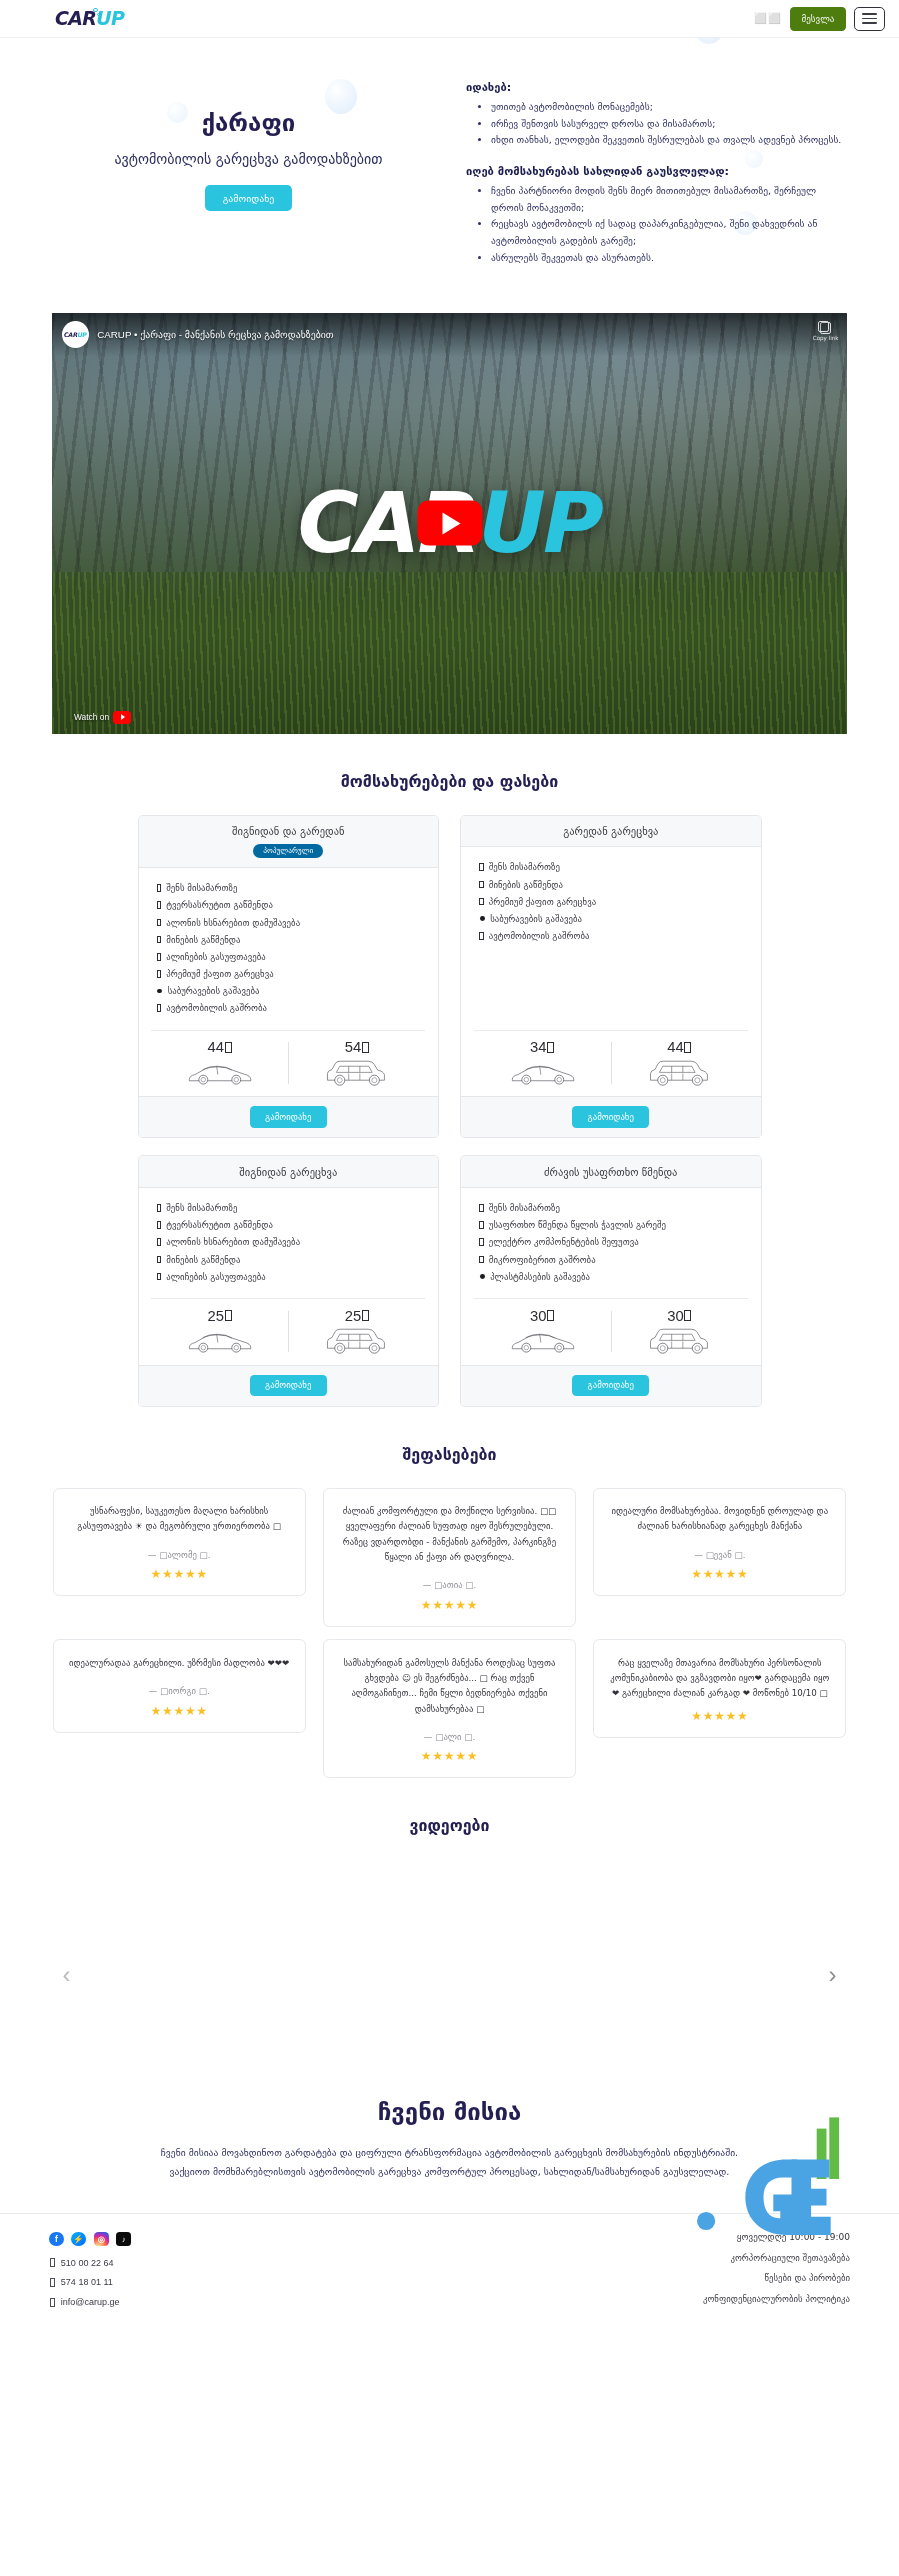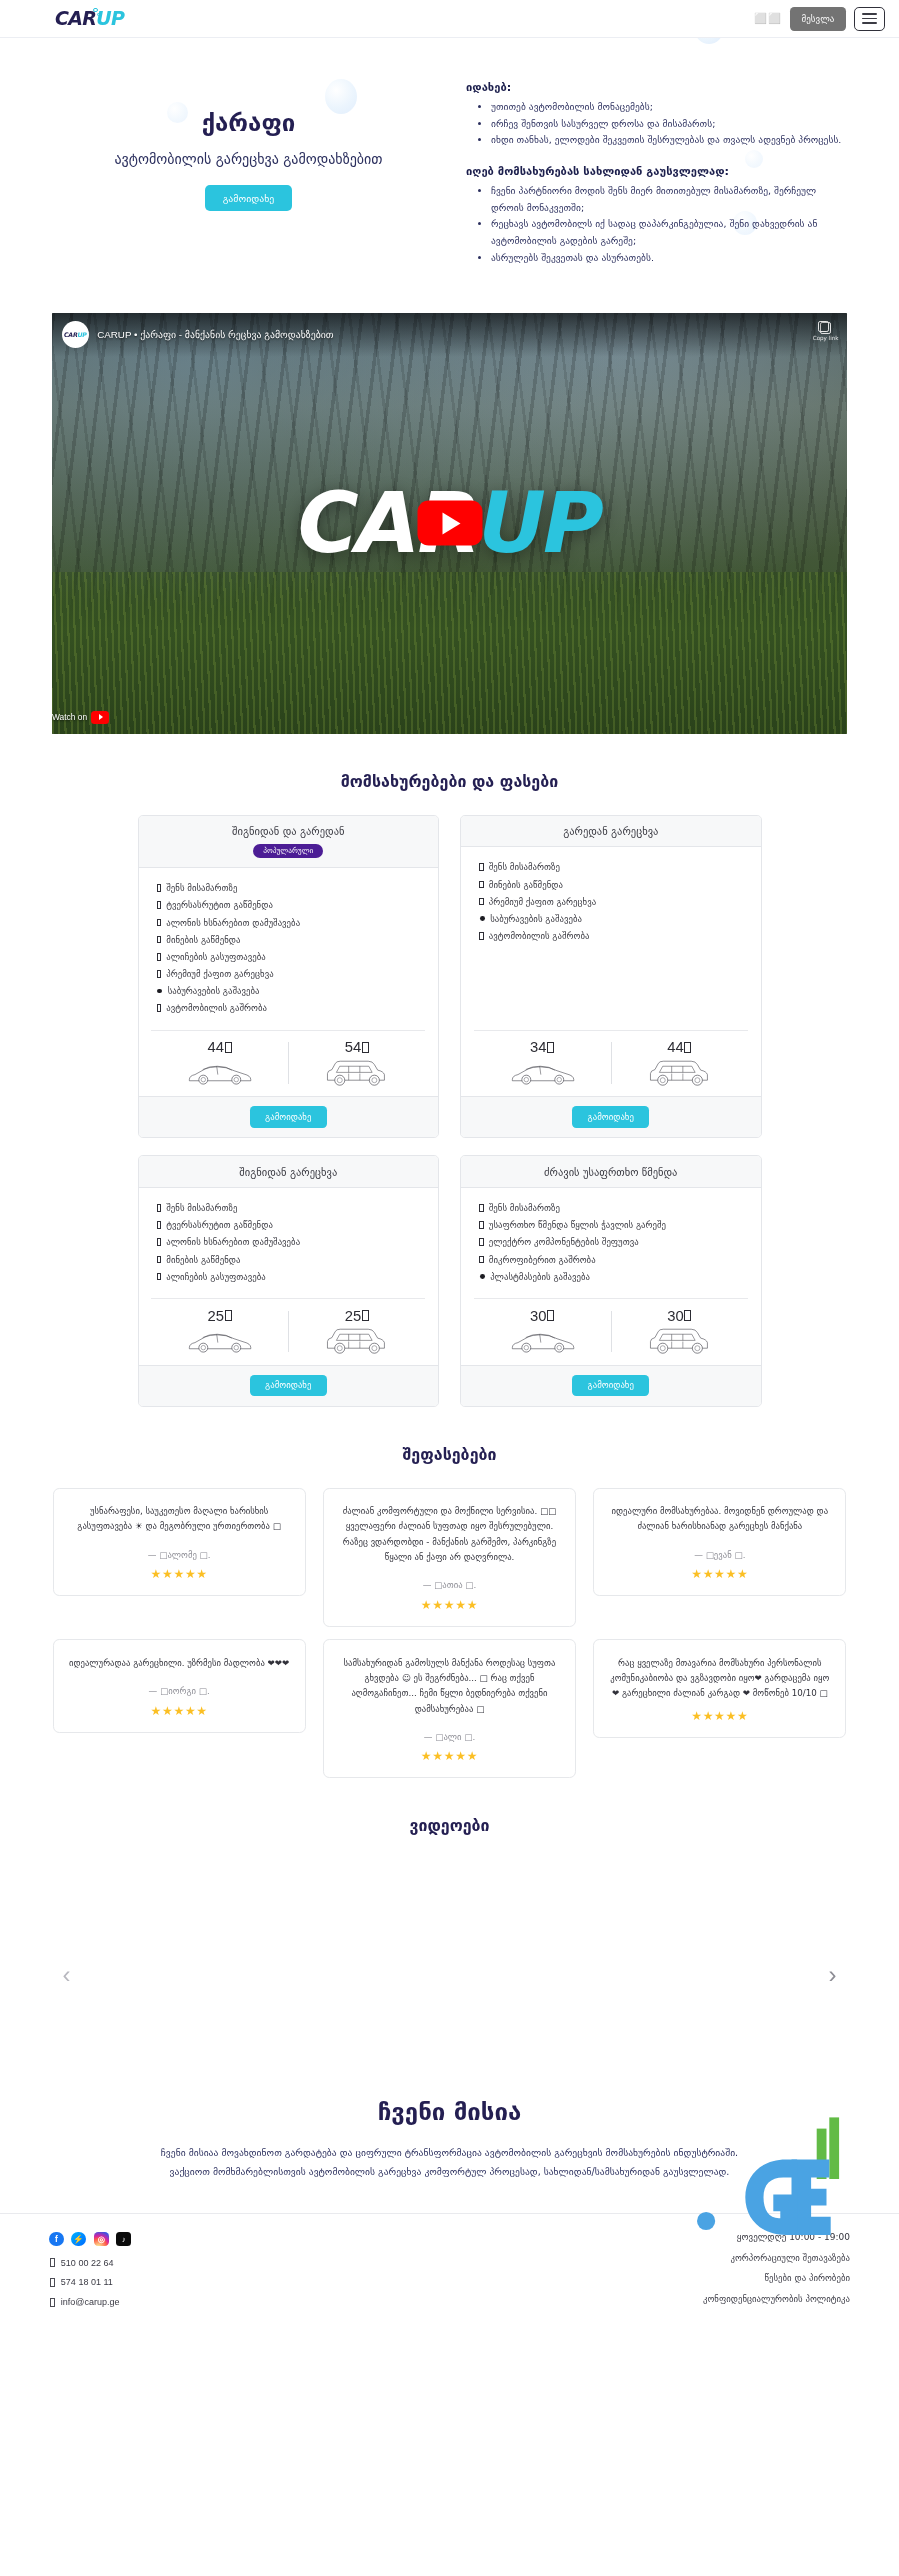--- a/index.html
+++ b/index.html
@@ -48,21 +48,21 @@
     border: 1.1px solid #2bc4de;
     border-radius: 50%;
     background: transparent;
   }
   .logo .bubbles i.b1 { width: 4.2px; height: 4.2px; left: -2.8px; top: -10.5px; }
   .logo .bubbles i.b2 { width: 2.8px; height: 2.8px; left: 0.7px; top: -5.6px; }
 
   .header-right { display: flex; align-items: center; gap: 7.7px; }
   .lang-flags { font-size: 10.5px; letter-spacing: 0.7px; color: #3b3b3b; }
   .btn-login {
-    background: #737373;
+    background: #4d7c0f;
     color: #fff;
     border: none;
     border-radius: 4.2px;
     padding: 7px 12px;
     font-size: 9px;
     font-family: inherit;
     cursor: pointer;
   }
   .btn-burger {
     width: 31px; height: 24px;
@@ -238,21 +238,21 @@
     z-index: 6; cursor: pointer;
   }
   .yt-play::after {
     content: ""; width: 0; height: 0;
     border-left: 18px solid #fff;
     border-top: 11.2px solid transparent;
     border-bottom: 11.2px solid transparent;
     margin-left: 4.2px;
   }
   .yt-watch {
-    position: absolute; left: 0; bottom: 9.8px;
+    position: absolute; left: 22px; bottom: 9.8px;
     display: flex; align-items: center; gap: 4.2px;
     color: #fff; font-size: 8.4px; z-index: 6;
     font-family: "Liberation Sans", sans-serif;
     text-shadow: 0 0.7px 2.1px rgba(0,0,0,.7);
   }
   .yt-watch .ytmark {
     width: 18px; height: 12.6px; background: #ff0000; border-radius: 3.5px;
     display:flex; align-items:center; justify-content:center;
   }
   .yt-watch .ytmark::after{
@@ -289,21 +289,21 @@
   .svc-head {
     background: #f7f8f9;
     border-bottom: 0.7px solid #e4e6ea;
     text-align: center;
     padding: 9.8px 7px 9px;
   }
   .svc-head h4 { font-size: 10.5px; font-weight: 400; color: #3a3a42; }
   .badge-popular {
     display: inline-block;
     margin-top: 6.3px;
-    background: #4c1d95;
+    background: #0369a1;
     color: #fff;
     font-size: 7.4px;
     border-radius: 7.7px;
     padding: 2.8px 9.8px;
   }
   .svc-body { padding: 12px 18px 4.2px 18px; flex: 1; }
   .feat {
     display: flex;
     align-items: baseline;
     gap: 4.9px;

